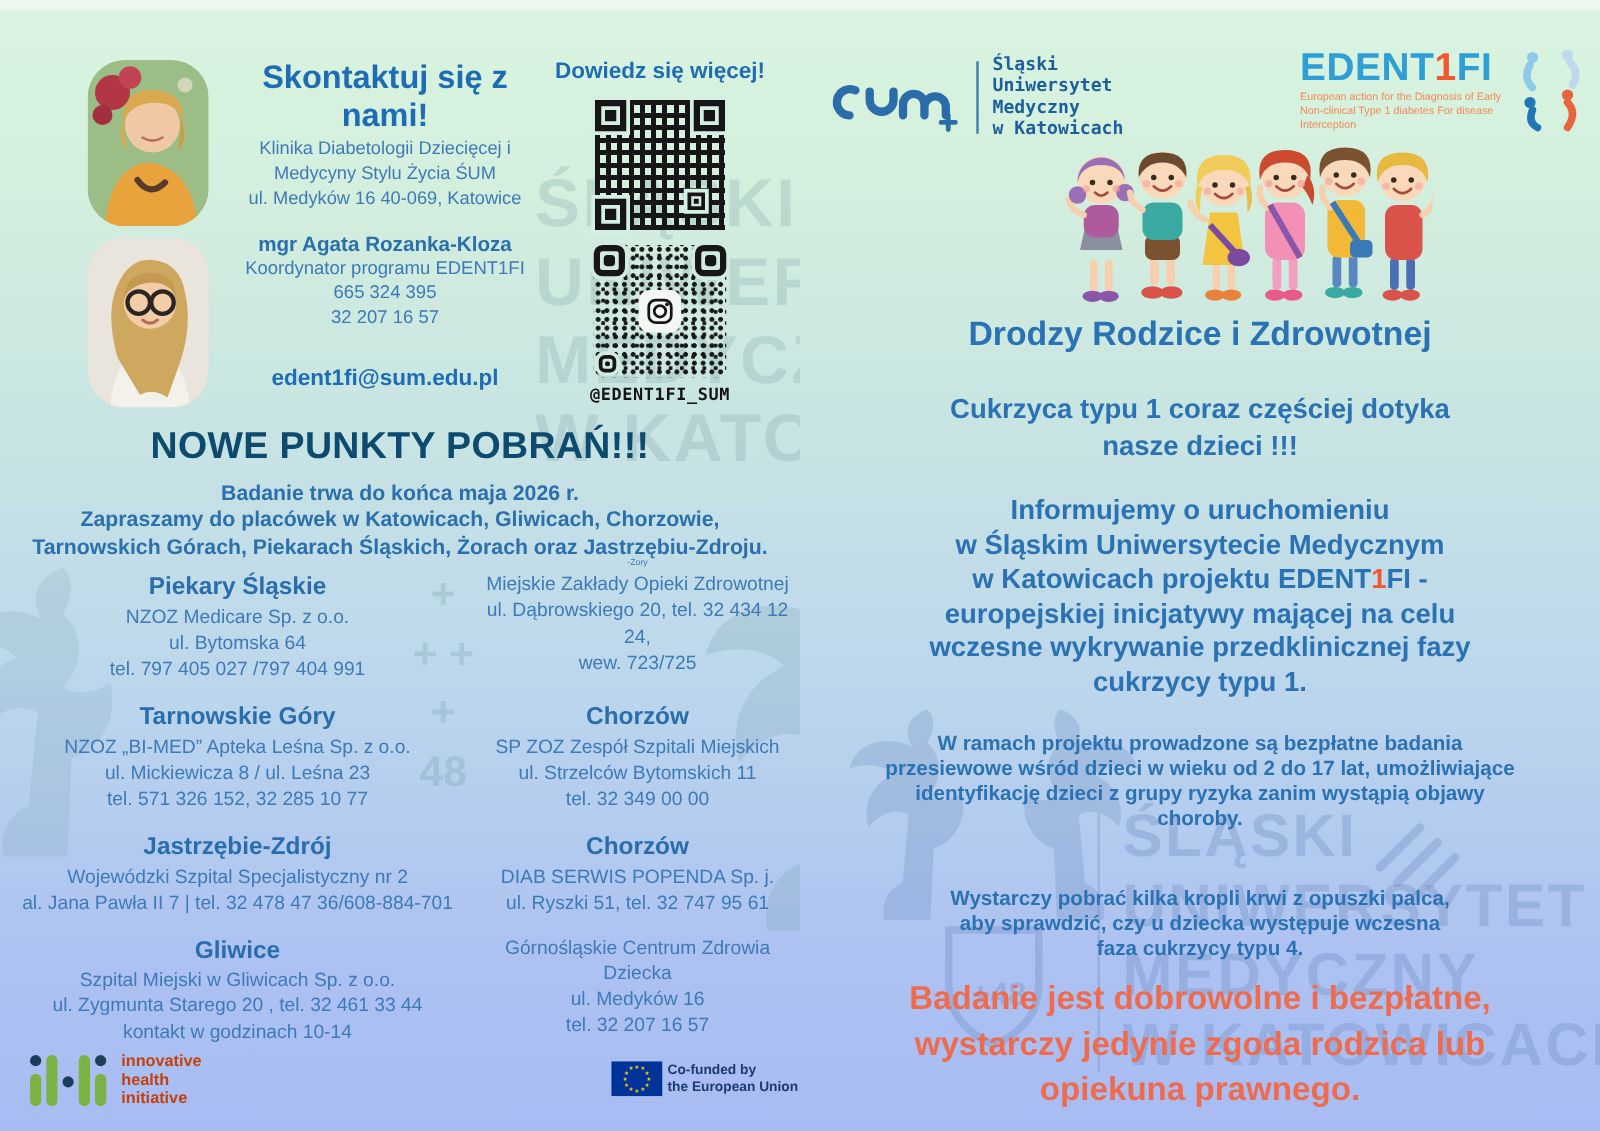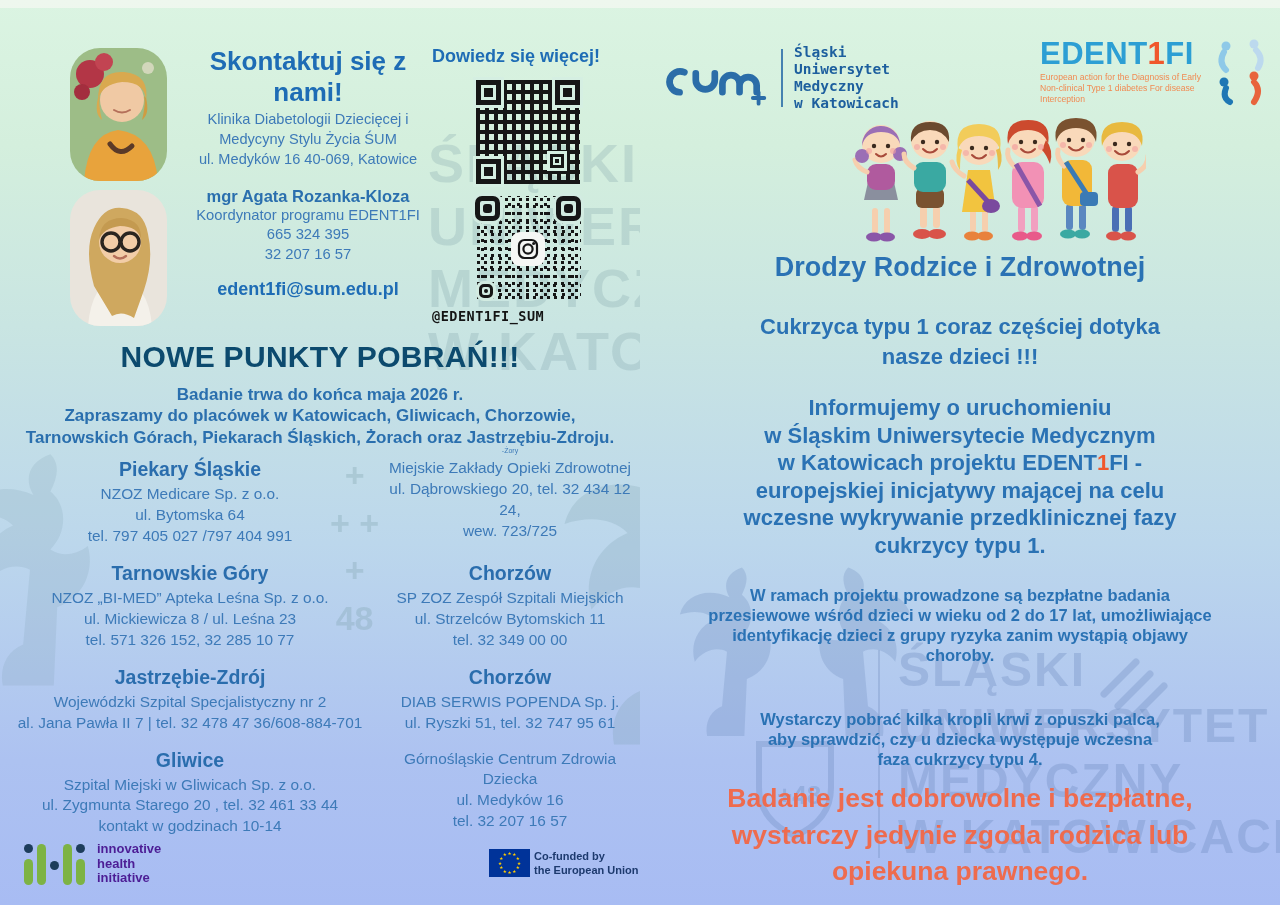--- a/index.html
+++ b/index.html
@@ -29,24 +29,24 @@
   .photo1{left:70px;top:48px;width:97px;height:133px;}
   .photo2{left:70px;top:190px;width:97px;height:136px;}
 
   
   .contact{position:absolute;left:181px;top:46px;width:254px;text-align:center;color:#3d7ab8;}
   .contact .c-head{font-size:26px;font-weight:bold;color:#1e6cb5;}
   .contact .c-prof{margin-top:19px;font-size:17px;font-weight:bold;color:#2a6fae;line-height:1.28;}
   .contact .c-lines{margin-top:2px;font-size:14.6px;line-height:1.36;}
   .contact .c-coord{margin-top:17px;font-size:16.5px;font-weight:bold;color:#2a6fae;}
   .contact .c-role,.contact .c-phone{font-size:14.8px;line-height:1.32;}
-  .contact .c-email{margin-top:15px;font-size:18px;font-weight:bold;color:#1e6cb5;}
-
-  
-  .learn{position:absolute;left:432px;top:46px;width:192px;}
+  .contact .c-email{margin-top:28px;font-size:18px;font-weight:bold;color:#1e6cb5;}
+
+  
+  .learn{position:absolute;left:432px;top:46px;width:192px;text-align:center;}
   .learn .l-head{font-size:18px;font-weight:bold;color:#1e6cb5;}
   .qr{position:relative;margin:0 auto;}
   .qr1{margin-top:13px;width:104px;height:104px;
     background:
       repeating-linear-gradient(90deg,#161616 0 4px,transparent 4px 9px),
       repeating-linear-gradient(0deg,#161616 0 4px,transparent 4px 10px);
   }
   .qr2{margin-top:12px;width:106px;height:106px;
     background:
       radial-gradient(#161616 1.7px,transparent 2px),
@@ -75,21 +75,21 @@
   .loc{position:relative;text-align:center;}
   .loc-city{font-size:19.5px;font-weight:bold;color:#2a6dad;margin-bottom:3px;}
   .loc-details{font-size:15.4px;color:#3d7ab8;line-height:1.36;}
   .loc-mini{position:absolute;left:0;right:0;top:-11px;font-size:7px;color:#3d7ab8;}
 
   
   .ihi{position:absolute;left:24px;top:842px;display:flex;align-items:center;gap:11px;}
   .ihi-mark{position:relative;width:62px;height:44px;}
   .ihi-mark i{position:absolute;display:block;background:#7db344;border-radius:6px;width:9px;}
   .ihi-mark b{position:absolute;display:block;background:#1d3d5c;border-radius:50%;width:9px;height:9px;}
-  .ihi-label{font-size:13px;font-weight:600;color:#4c1d95;line-height:1.12;}
+  .ihi-label{font-size:13px;font-weight:600;color:#c2410c;line-height:1.12;}
   .eu{position:absolute;left:489px;top:849px;display:flex;align-items:flex-start;gap:4px;}
   .eu-label{font-size:11px;font-weight:bold;color:#1d3a6e;line-height:1.25;padding-top:1px;}
 
   
   .sum-logo{position:absolute;left:12px;top:44px;display:flex;align-items:center;gap:11px;}
   .sum-divider{width:2px;height:58px;background:#2b6da8;opacity:.85;}
   .sum-text{font-family:"DejaVu Sans Mono",monospace;font-size:14.5px;font-weight:bold;color:#1d5f9e;line-height:1.18;}
   .edent-logo{position:absolute;left:400px;top:38px;width:228px;}
   .edent-name{font-size:31px;font-weight:800;color:#2d9fd4;letter-spacing:.5px;line-height:1;}
   .edent-name .one{color:#f0572c;}

